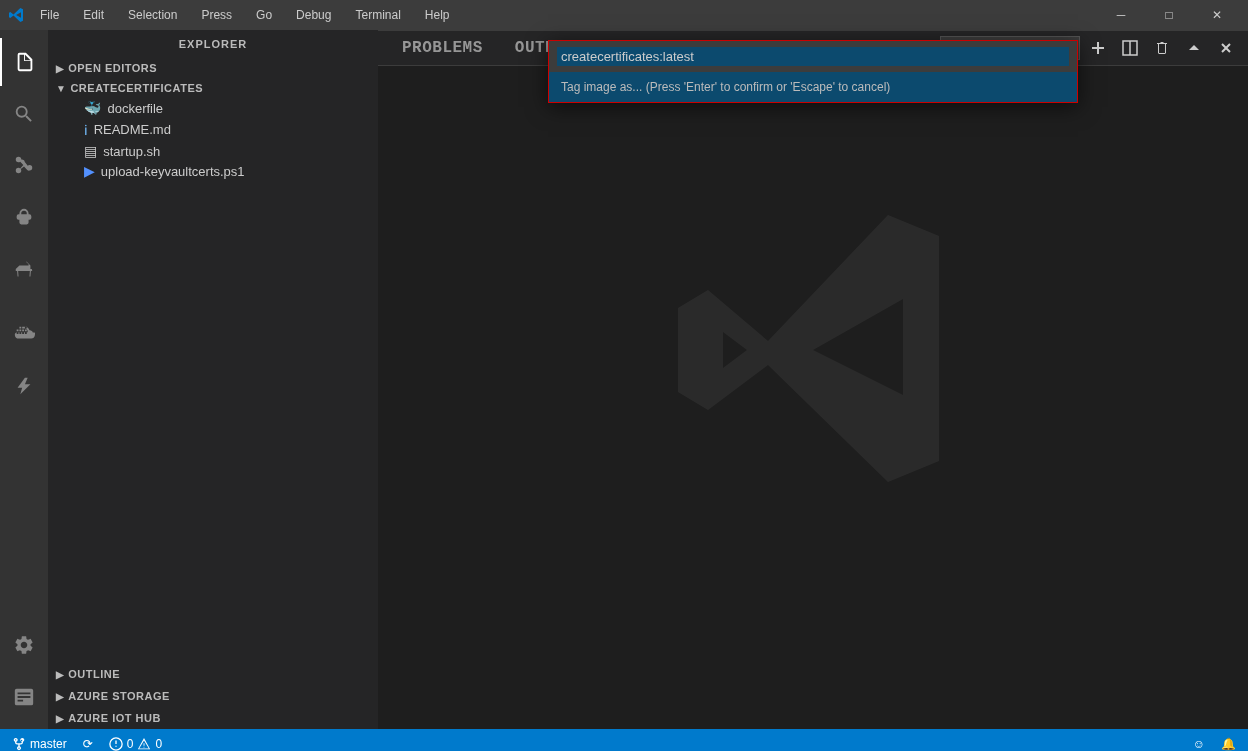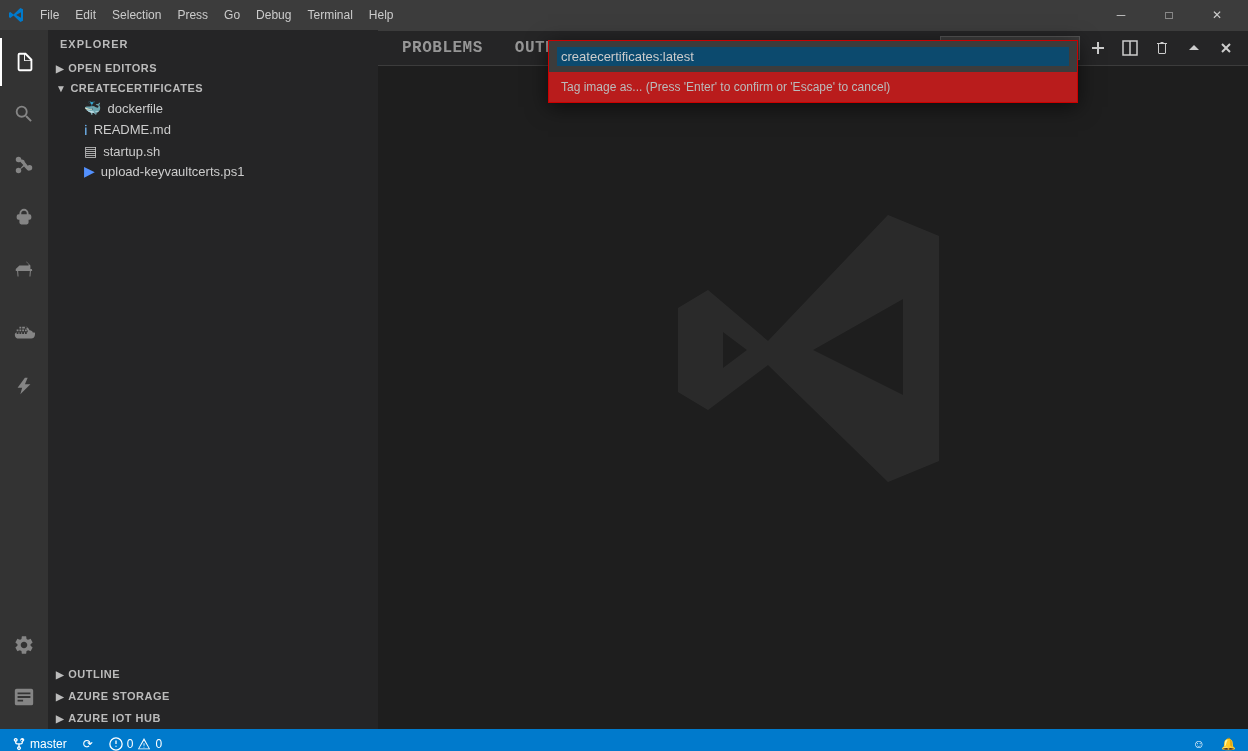--- a/index.html
+++ b/index.html
@@ -27,21 +27,21 @@
       display: flex;
       align-items: center;
       gap: 8px;
     }
     .titlebar-logo {
       width: 16px;
       height: 16px;
     }
     .titlebar-menu {
       display: flex;
-      gap: 0;
+      gap: 8px;
     }
     .titlebar-menu-item {
       padding: 2px 8px;
       font-size: 12px;
       color: #cccccc;
       cursor: pointer;
       border-radius: 3px;
     }
     .titlebar-center {
       font-size: 12px;
@@ -107,20 +107,21 @@
     }
 
     
     .sidebar {
       width: 330px;
       background: #252526;
       display: flex;
       flex-direction: column;
       flex-shrink: 0;
       overflow: hidden;
+      text-align: center;
     }
     .sidebar-header {
       padding: 8px 12px;
       font-size: 11px;
       font-weight: 700;
       color: #bbbbbb;
       letter-spacing: 1px;
       text-transform: uppercase;
     }
     .sidebar-section {
@@ -217,21 +218,21 @@
       outline: none;
       color: #cccccc;
       font-size: 13px;
       font-family: 'Segoe UI', Tahoma, sans-serif;
       padding: 2px 4px;
     }
     .command-hint {
       padding: 8px 12px;
       font-size: 12px;
       color: #bbbbbb;
-      background: #b91c1c;
+      background: #0c4a6e;
     }
 
     
     .panel {
       height: 280px;
       background: #1e1e1e;
       border-top: 1px solid #3c3c3c;
       display: flex;
       flex-direction: column;
     }
@@ -317,24 +318,24 @@
       gap: 8px;
     }
     .statusbar-right {
       margin-left: auto;
       display: flex;
       align-items: center;
       gap: 8px;
     }
     .statusbar-item {
       display: flex;
-      align-items: flex-end;
+      align-items: flex-start;
       gap: 4px;
       cursor: pointer;
-      padding: 0 4px;
+      padding: 8px 4px;
       height: 22px;
     }
 
     
     svg { display: inline-block; }
   </style>
 </head>
 <body>
 
 <div class="titlebar">

